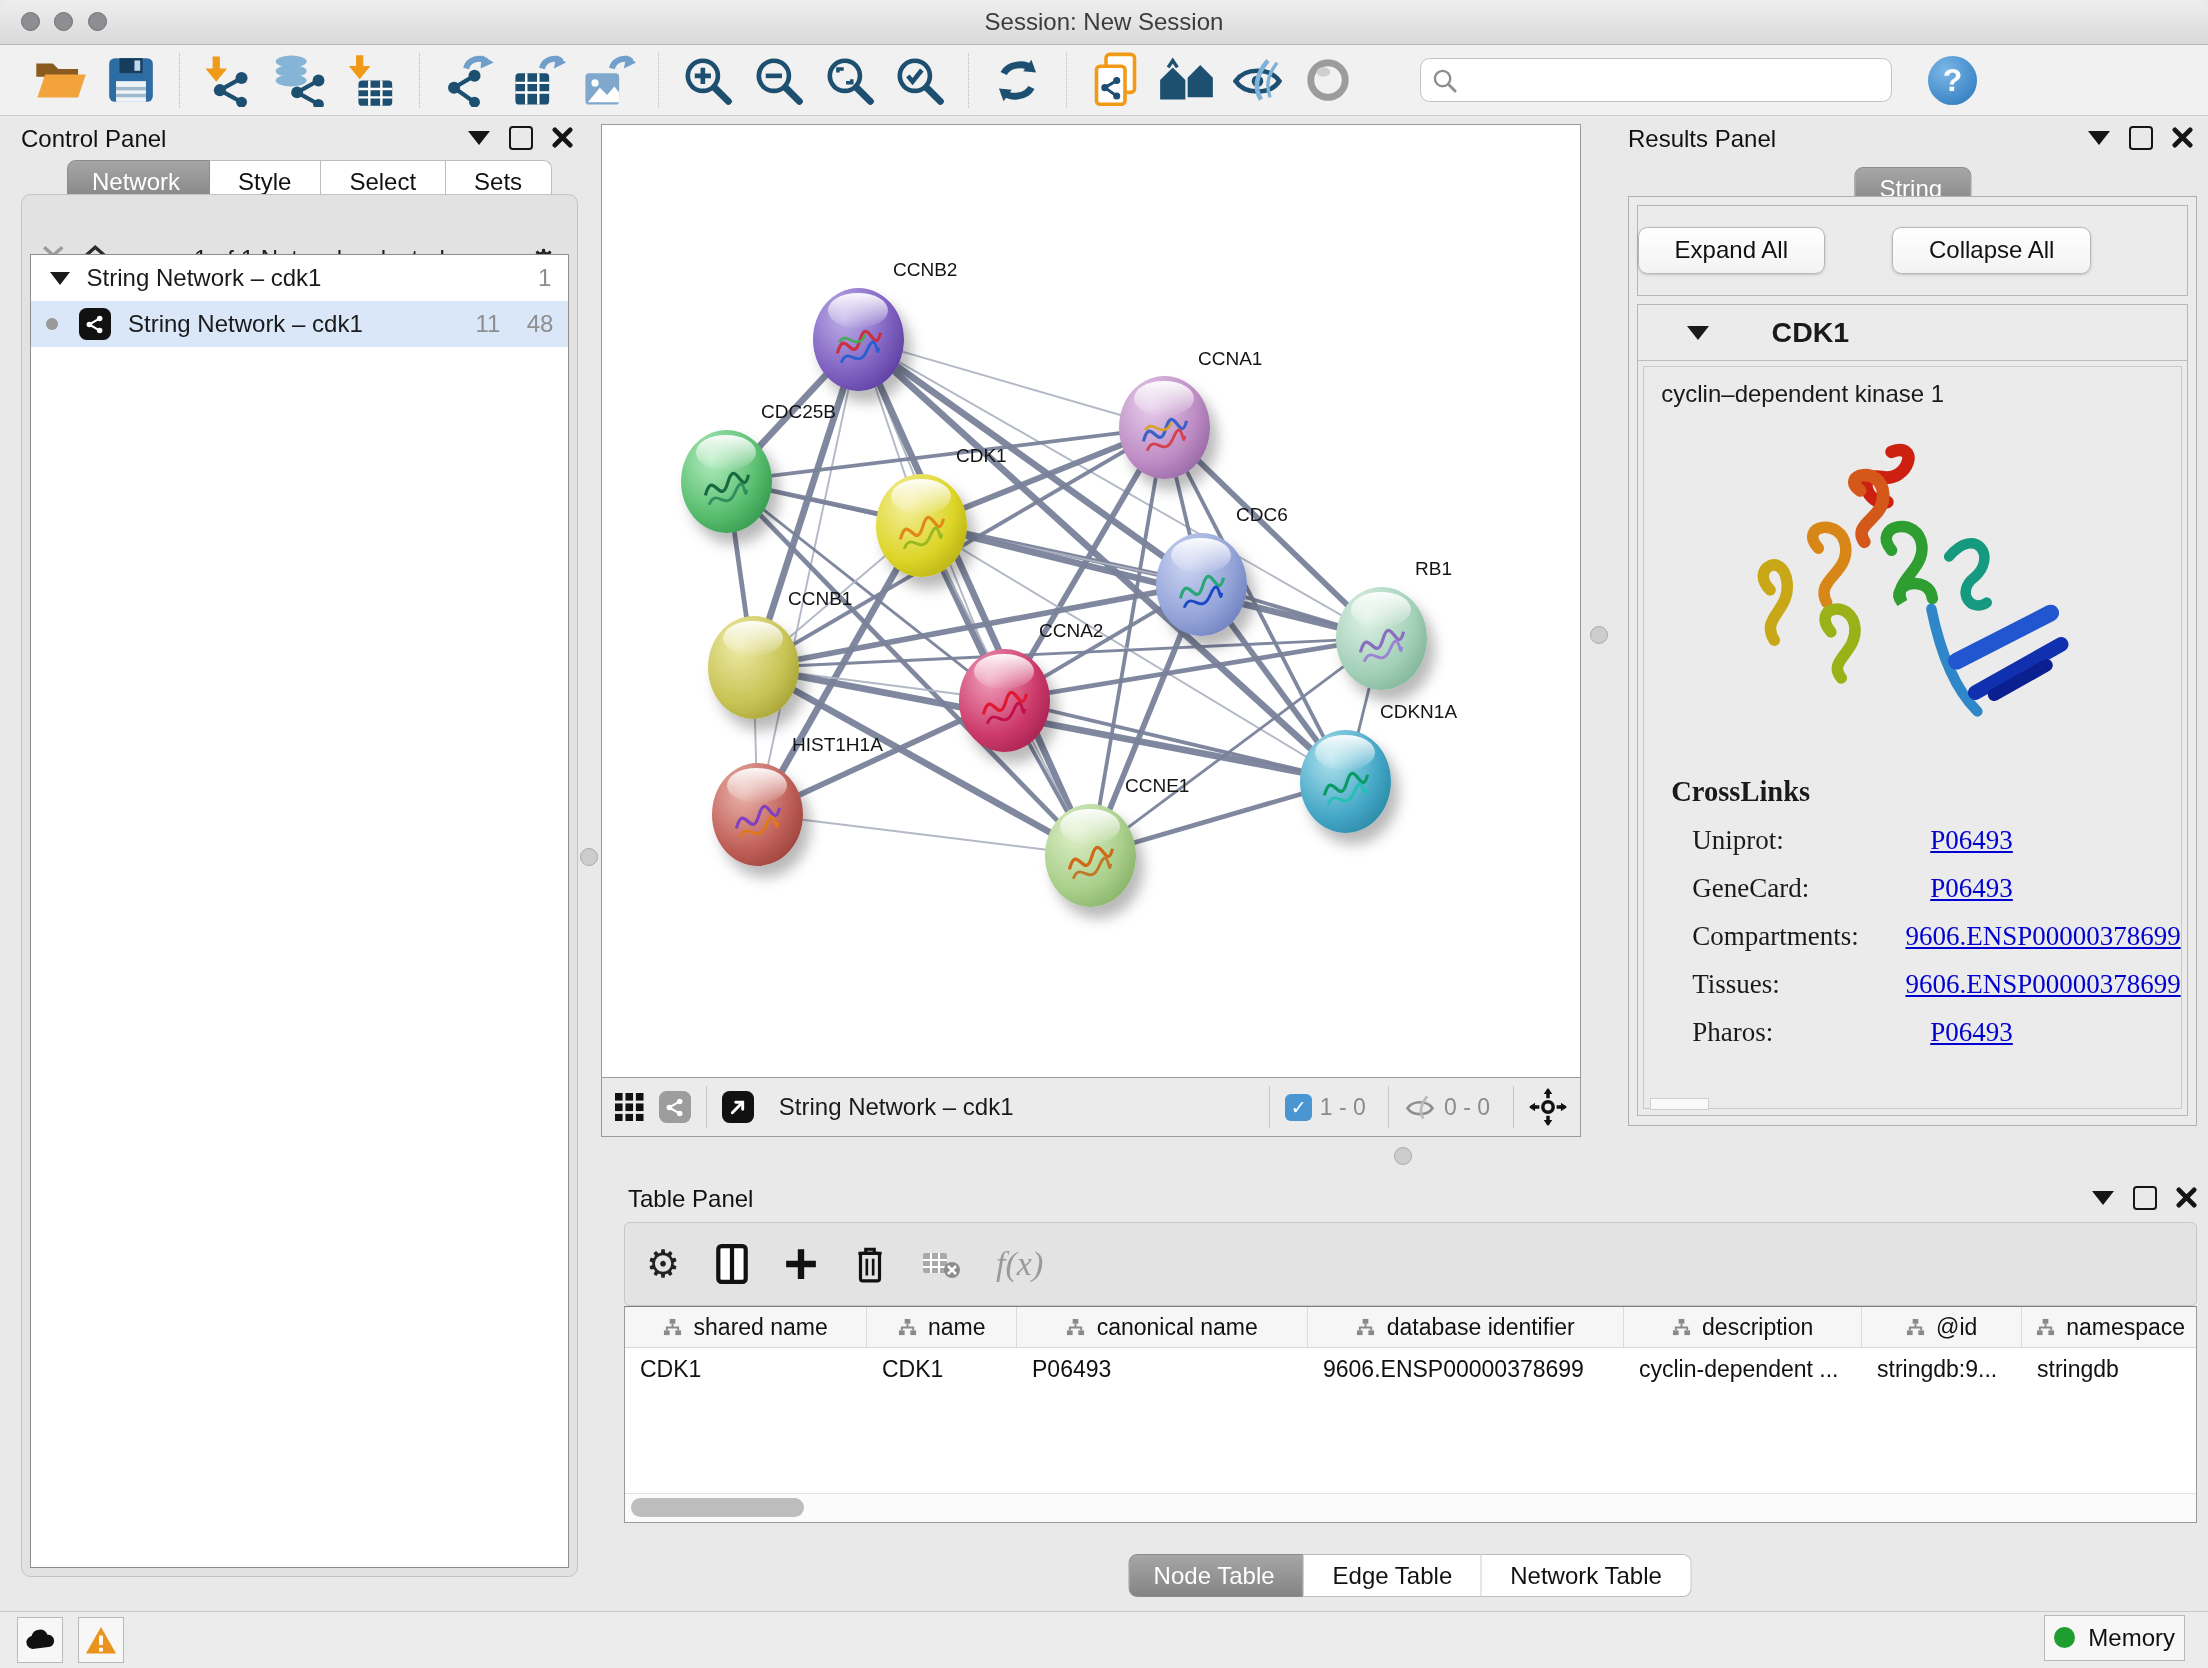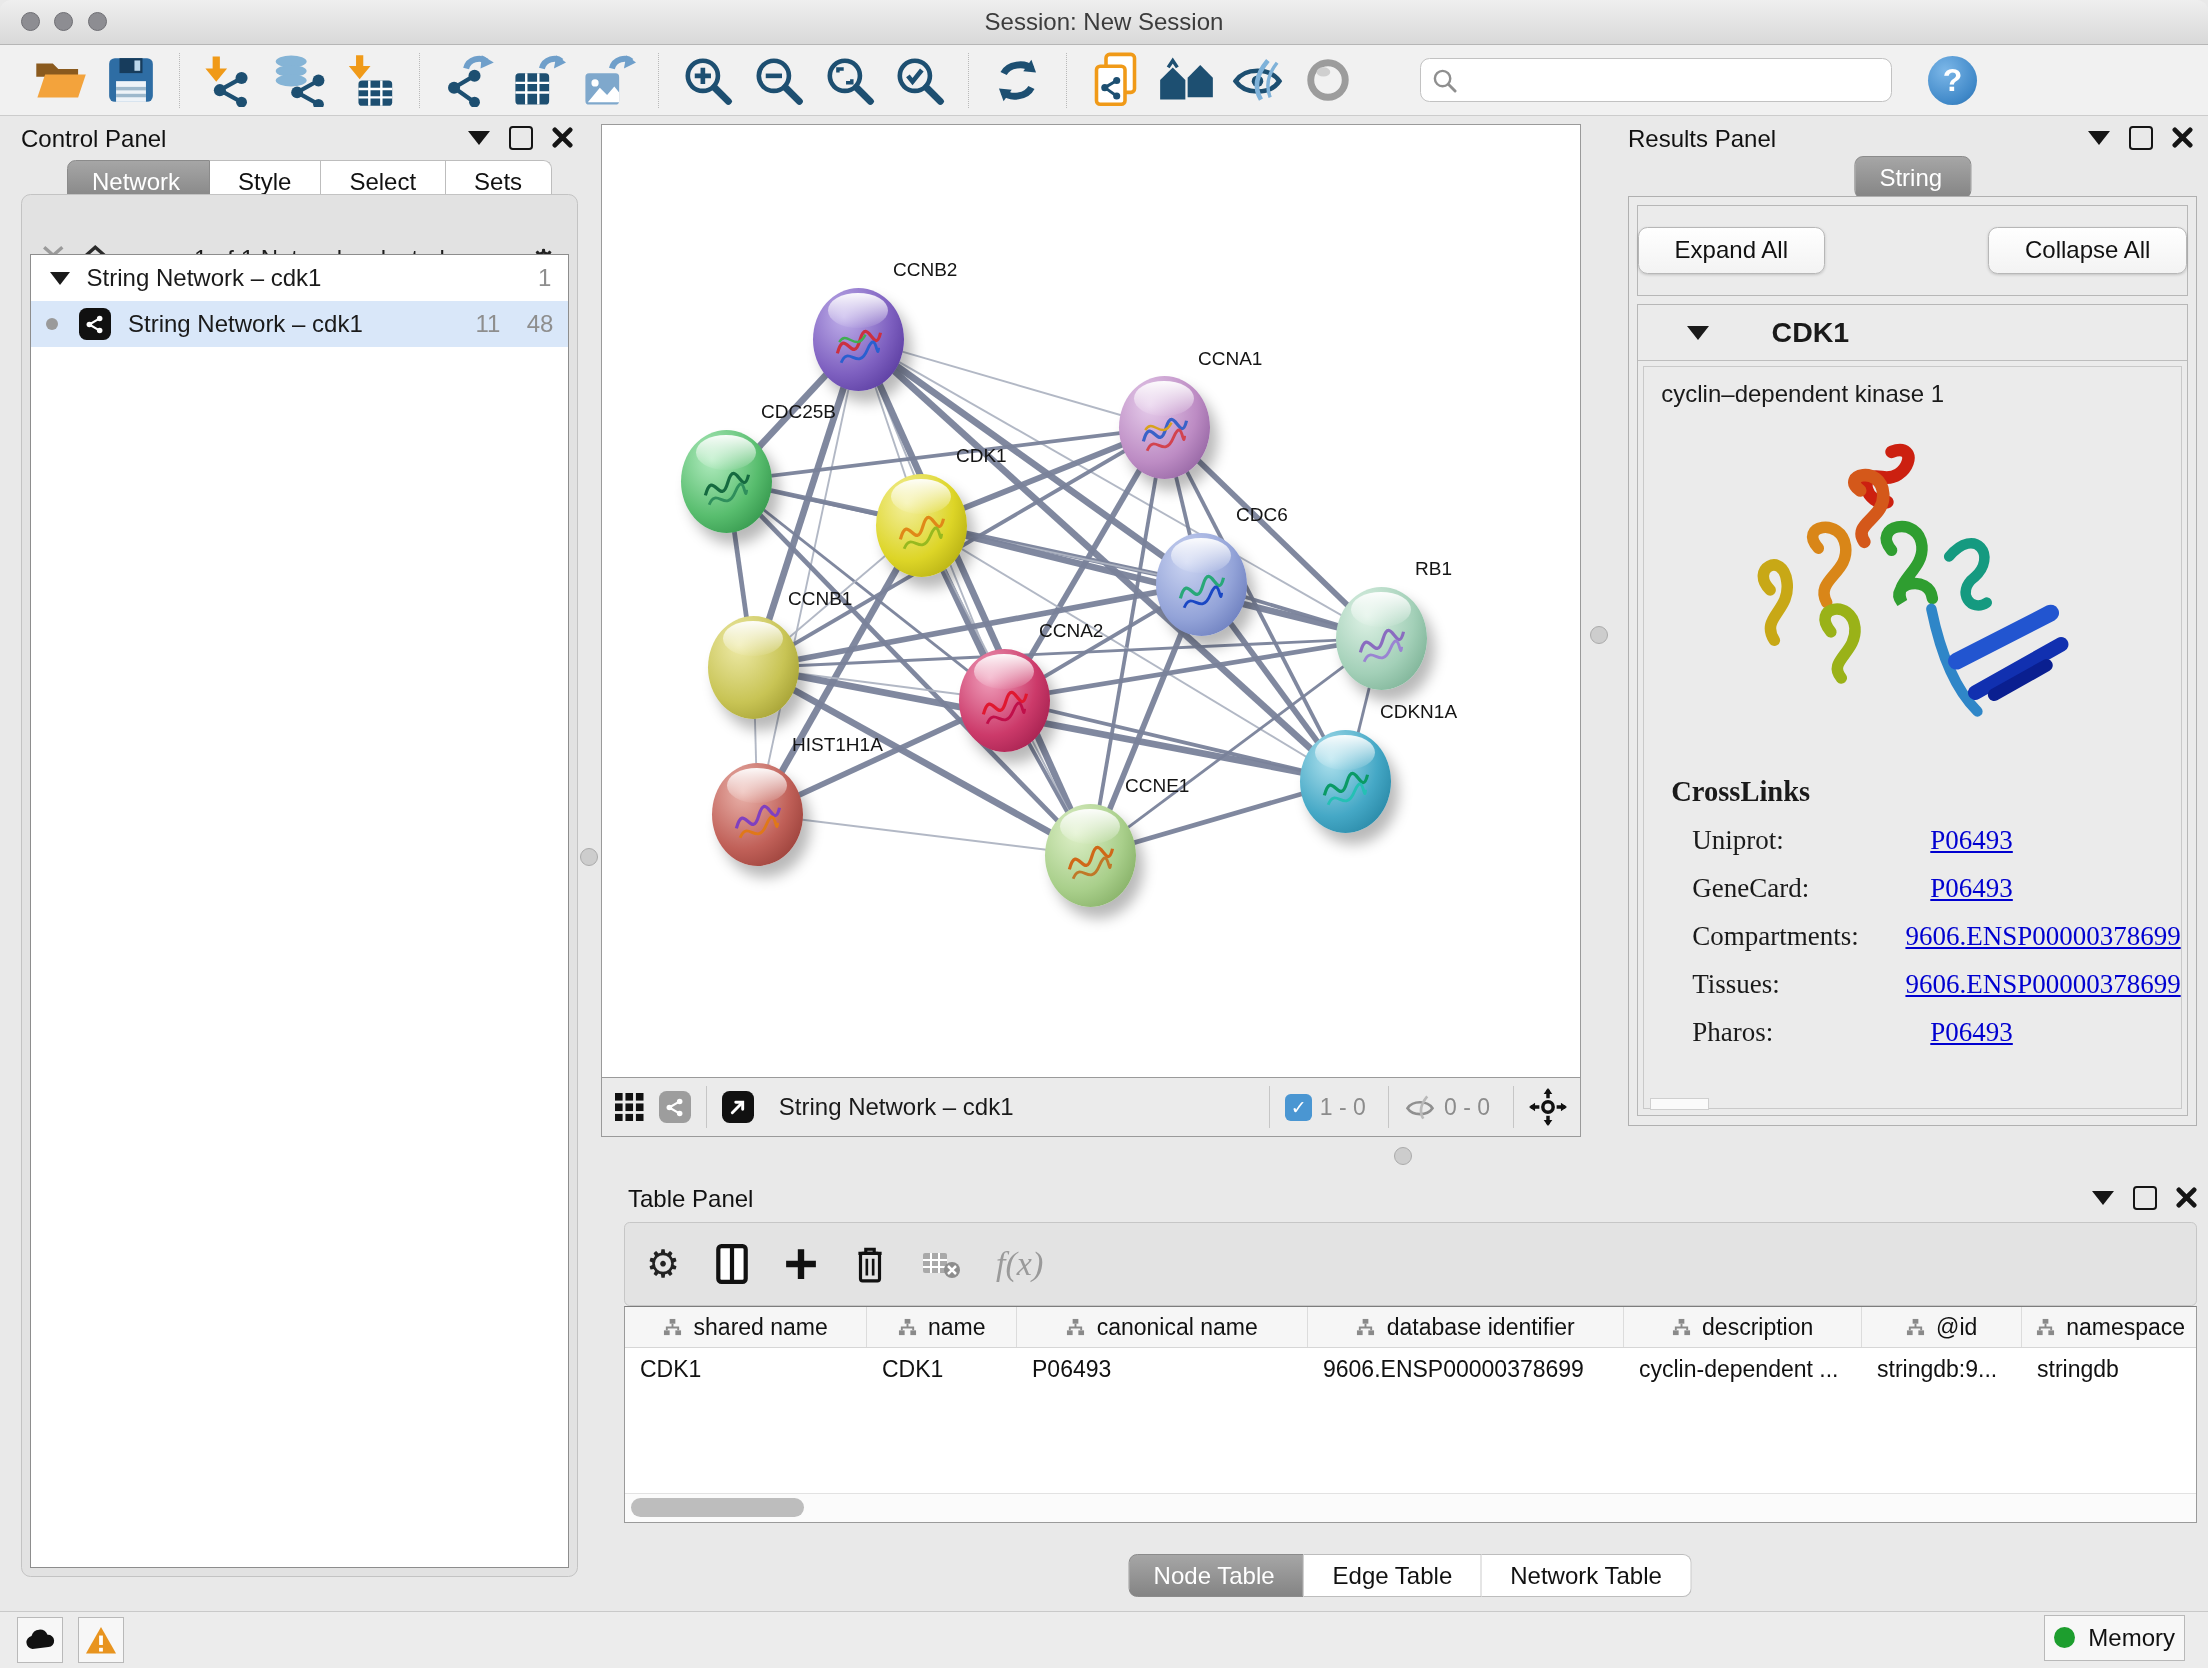--- a/index.html
+++ b/index.html
@@ -65,21 +65,21 @@
     border:1px solid #9a9a9a;border-top:none;box-sizing:border-box;display:flex;align-items:center;padding:0 13.3px;}
   .nt-sep{width:0;height:42px;border-left:1px solid #c6c6c6;margin:0 15px;}
   .nt-title{font-size:24px;color:#1a1a1a;margin-left:25px;}
   .nt-count{font-size:23px;color:#8b8b8b;margin:0 7.6px;}
   .nt-check{width:27px;height:27px;border-radius:5.7px;background:#4a96d2;color:#fff;font-size:19px;
     display:flex;align-items:center;justify-content:center;font-weight:bold;}
   
   .rp-outer{position:absolute;left:1628px;top:196px;width:569px;height:930px;background:#ebebeb;
     border:1px solid #b0b0b0;box-sizing:border-box;}
   .rp-btnbox{position:absolute;left:7.6px;right:7.6px;top:7.6px;height:91px;border:1px solid #b7b7b7;
-    display:flex;align-items:center;justify-content:space-between;gap:67px;box-sizing:border-box;}
+    display:flex;align-items:center;justify-content:flex-start;gap:67px;box-sizing:border-box;}
   .btn{background:linear-gradient(#ffffff,#f3f3f3);border:1px solid #b7b7b7;border-radius:9.5px;
     padding:8.6px 36px;font-size:24px;color:#111;box-shadow:0 1px 2.9px rgba(0,0,0,.18);}
   .rp-entry{position:absolute;left:7.6px;right:7.6px;top:107px;bottom:9.5px;border:1px solid #b7b7b7;box-sizing:border-box;}
   .rp-entry-header{height:55px;display:flex;align-items:center;border-bottom:1px solid #bdbdbd;}
   .rp-name{font-size:28.5px;font-weight:bold;margin-left:63px;}
   .rp-inner{position:absolute;left:5.7px;right:5.7px;top:61px;bottom:5.7px;border:1px solid #c9c9c9;box-sizing:border-box;}
   .rp-desc{font-size:24px;margin:13.3px 0 0 17px;}
   .protein{display:block;margin:25px auto 0 auto;}
   .cl{font-family:"Liberation Serif","DejaVu Serif",serif;margin:28.5px 0 0 27px;}
   .cl-title{font-size:28.5px;font-weight:bold;}
@@ -523,21 +523,21 @@
   <div class="panel-header" style="left:1628px;top:122px;width:569px;">
     <span>Results Panel</span>
     <span class="ph-icons" style="right:3.8px;">
       <span class="tri-down"></span>
       <span class="float-sq"></span>
       <svg width="21" height="21" viewBox="0 0 22 22">
           <path d="M3 3 L19 19 M19 3 L3 19" stroke="#151515" stroke-width="5" stroke-linecap="round"></path>
         </svg>
     </span>
   </div>
-  <div class="seg" style="position:absolute;left:1913px;top:156px;transform:translateX(-50%);">
+  <div class="seg" style="position:absolute;left:1913px;top:167px;transform:translateX(-50%);">
     <button class="seg-btn sel" style="border-radius:8.6px">String</button>
   </div>
   <div class="rp-outer">
     <div class="rp-btnbox">
       <button class="btn">Expand All</button>
       <button class="btn">Collapse All</button>
     </div>
     <div class="rp-entry">
       <div class="rp-entry-header">
         <span style="margin-left:49px;width:0;height:0;border-left:11.4px solid transparent;border-right:11.4px solid transparent;border-top:14.3px solid #1a1a1a;"></span>

